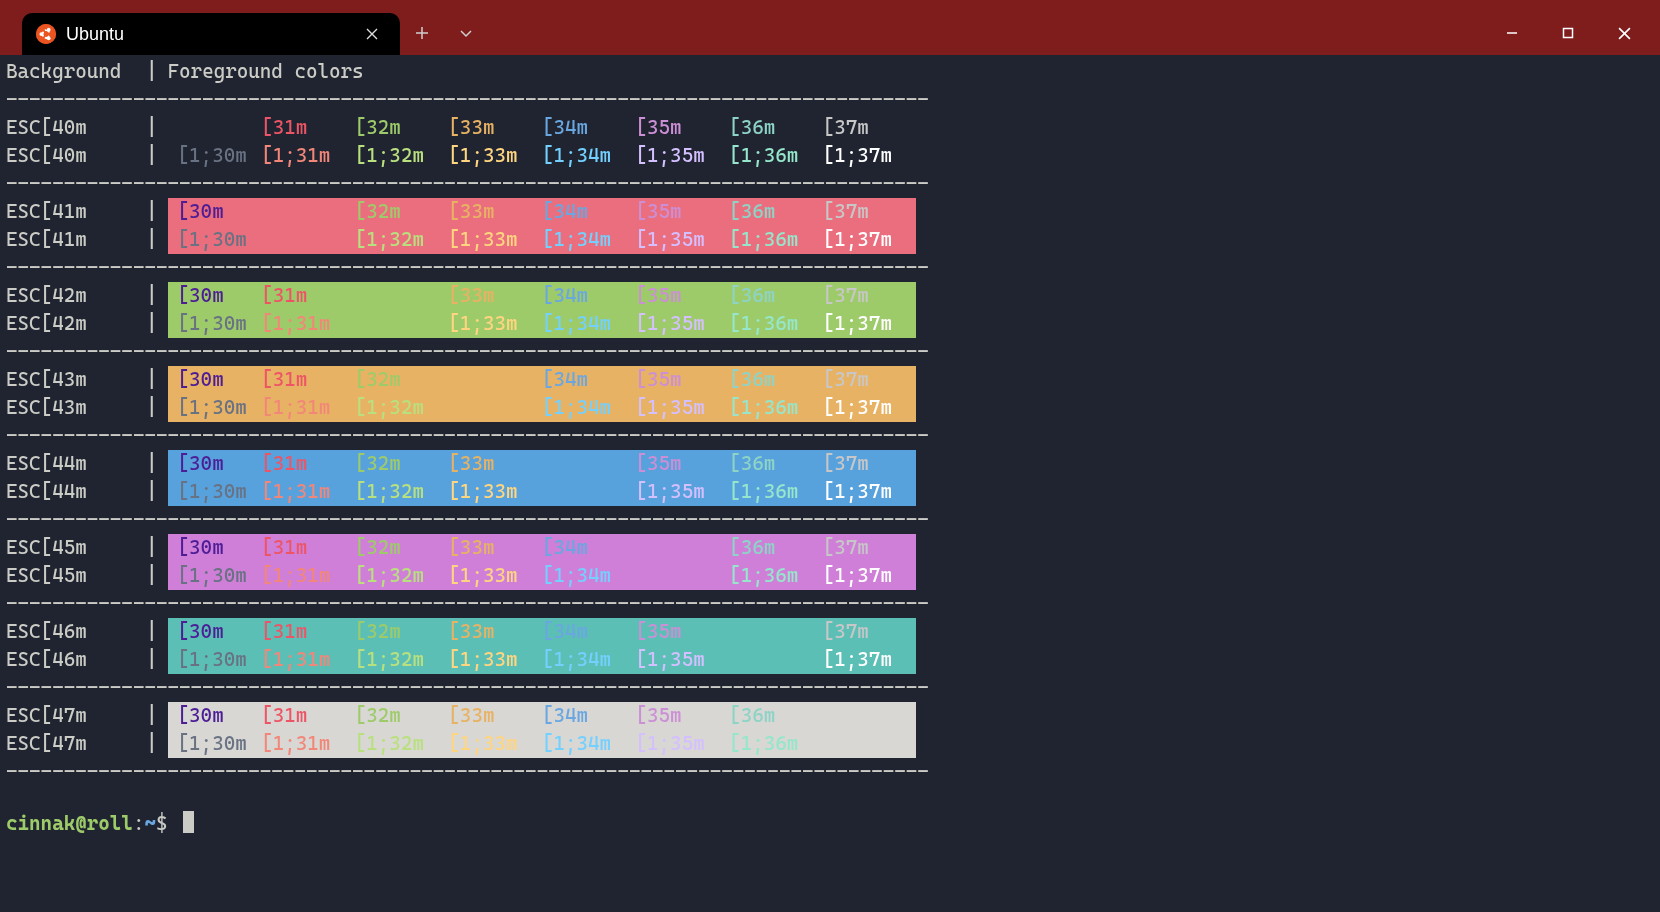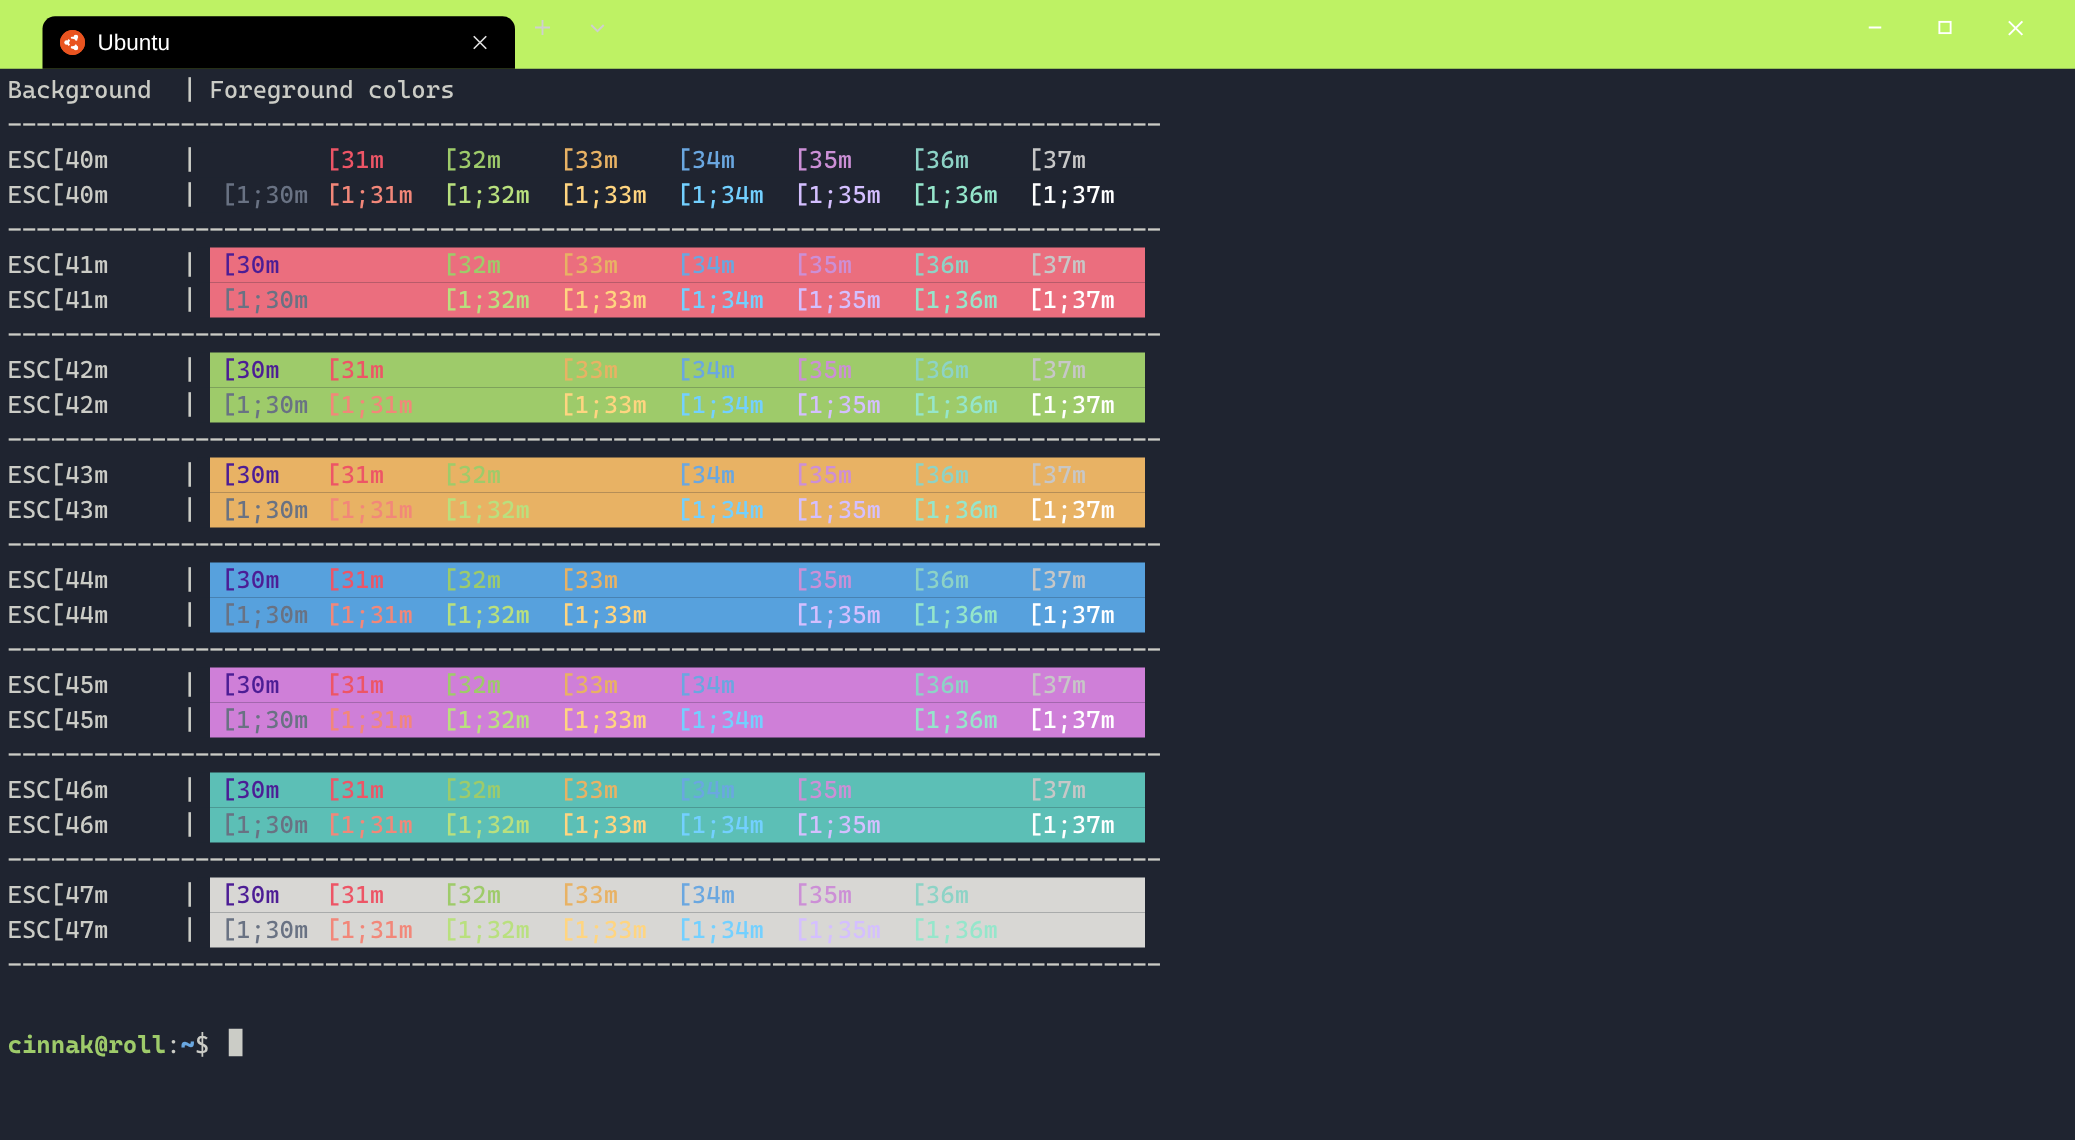--- a/index.html
+++ b/index.html
@@ -8,23 +8,23 @@
     background:#1f2430;
     font-family:"Cascadia Mono","Fira Mono","DejaVu Sans Mono",Consolas,monospace;
     font-size:19.7px;
     color:#cbccc6;
     overflow:hidden;
     position:relative;
   }
   
   .titlebar{
     height:55px;
-    background:#bef264;
-    display:flex;align-items:flex-start;
-    padding:0 16px;
+    background:#7f1d1d;
+    display:flex;align-items:flex-end;
+    padding:0 4px;
   }
   .tab{
     display:flex;align-items:center;
     background:#000;
     height:42px;
     margin-top:13px;
     margin-left:18px;
     width:350px;
     border-radius:10px 10px 0 0;
     padding:0 14px;
@@ -72,21 +72,21 @@
   .strip{display:inline-block;vertical-align:top}
   .strip .cell:first-child{padding-left:10px;width:83.6px}
   .dash{color:#cbccc6}
   
   .fg30{color:#4c1d95}.fg31{color:#ed5566}.fg32{color:#9ecb6a}.fg33{color:#e8b264}
   .fg34{color:#6aa7e0}.fg35{color:#cc8fd6}.fg36{color:#8dd3c6}.fg37{color:#c7c7c7}
   .b-fg30{color:#697283}.b-fg31{color:#f28779}.b-fg32{color:#b9e07e}.b-fg33{color:#ffd580}
   .b-fg34{color:#73d0ff}.b-fg35{color:#d4bfff}.b-fg36{color:#95e6cb}.b-fg37{color:#ffffff}
   .bg40{background:#1f2430}.bg41{background:#eb6e7e}.bg42{background:#9ecb6a}.bg43{background:#e8b264}
   .bg44{background:#57a1dd}.bg45{background:#cf7fd8}.bg46{background:#5cbfb6}.bg47{background:#d8d7d4}
-  .prompt{margin-top:36px}
+  .prompt{margin-top:24px}
   .p-user{color:#9ecb6a;font-weight:bold}
   .p-colon{color:#cbccc6}
   .p-path{color:#6aa7e0;font-weight:bold}
   .p-dollar{color:#cbccc6}
   .cursor{
     display:inline-block;width:11px;height:22px;background:#cbccc6;
     vertical-align:-3px;margin-left:4px;
   }
 </style>
 </head>

